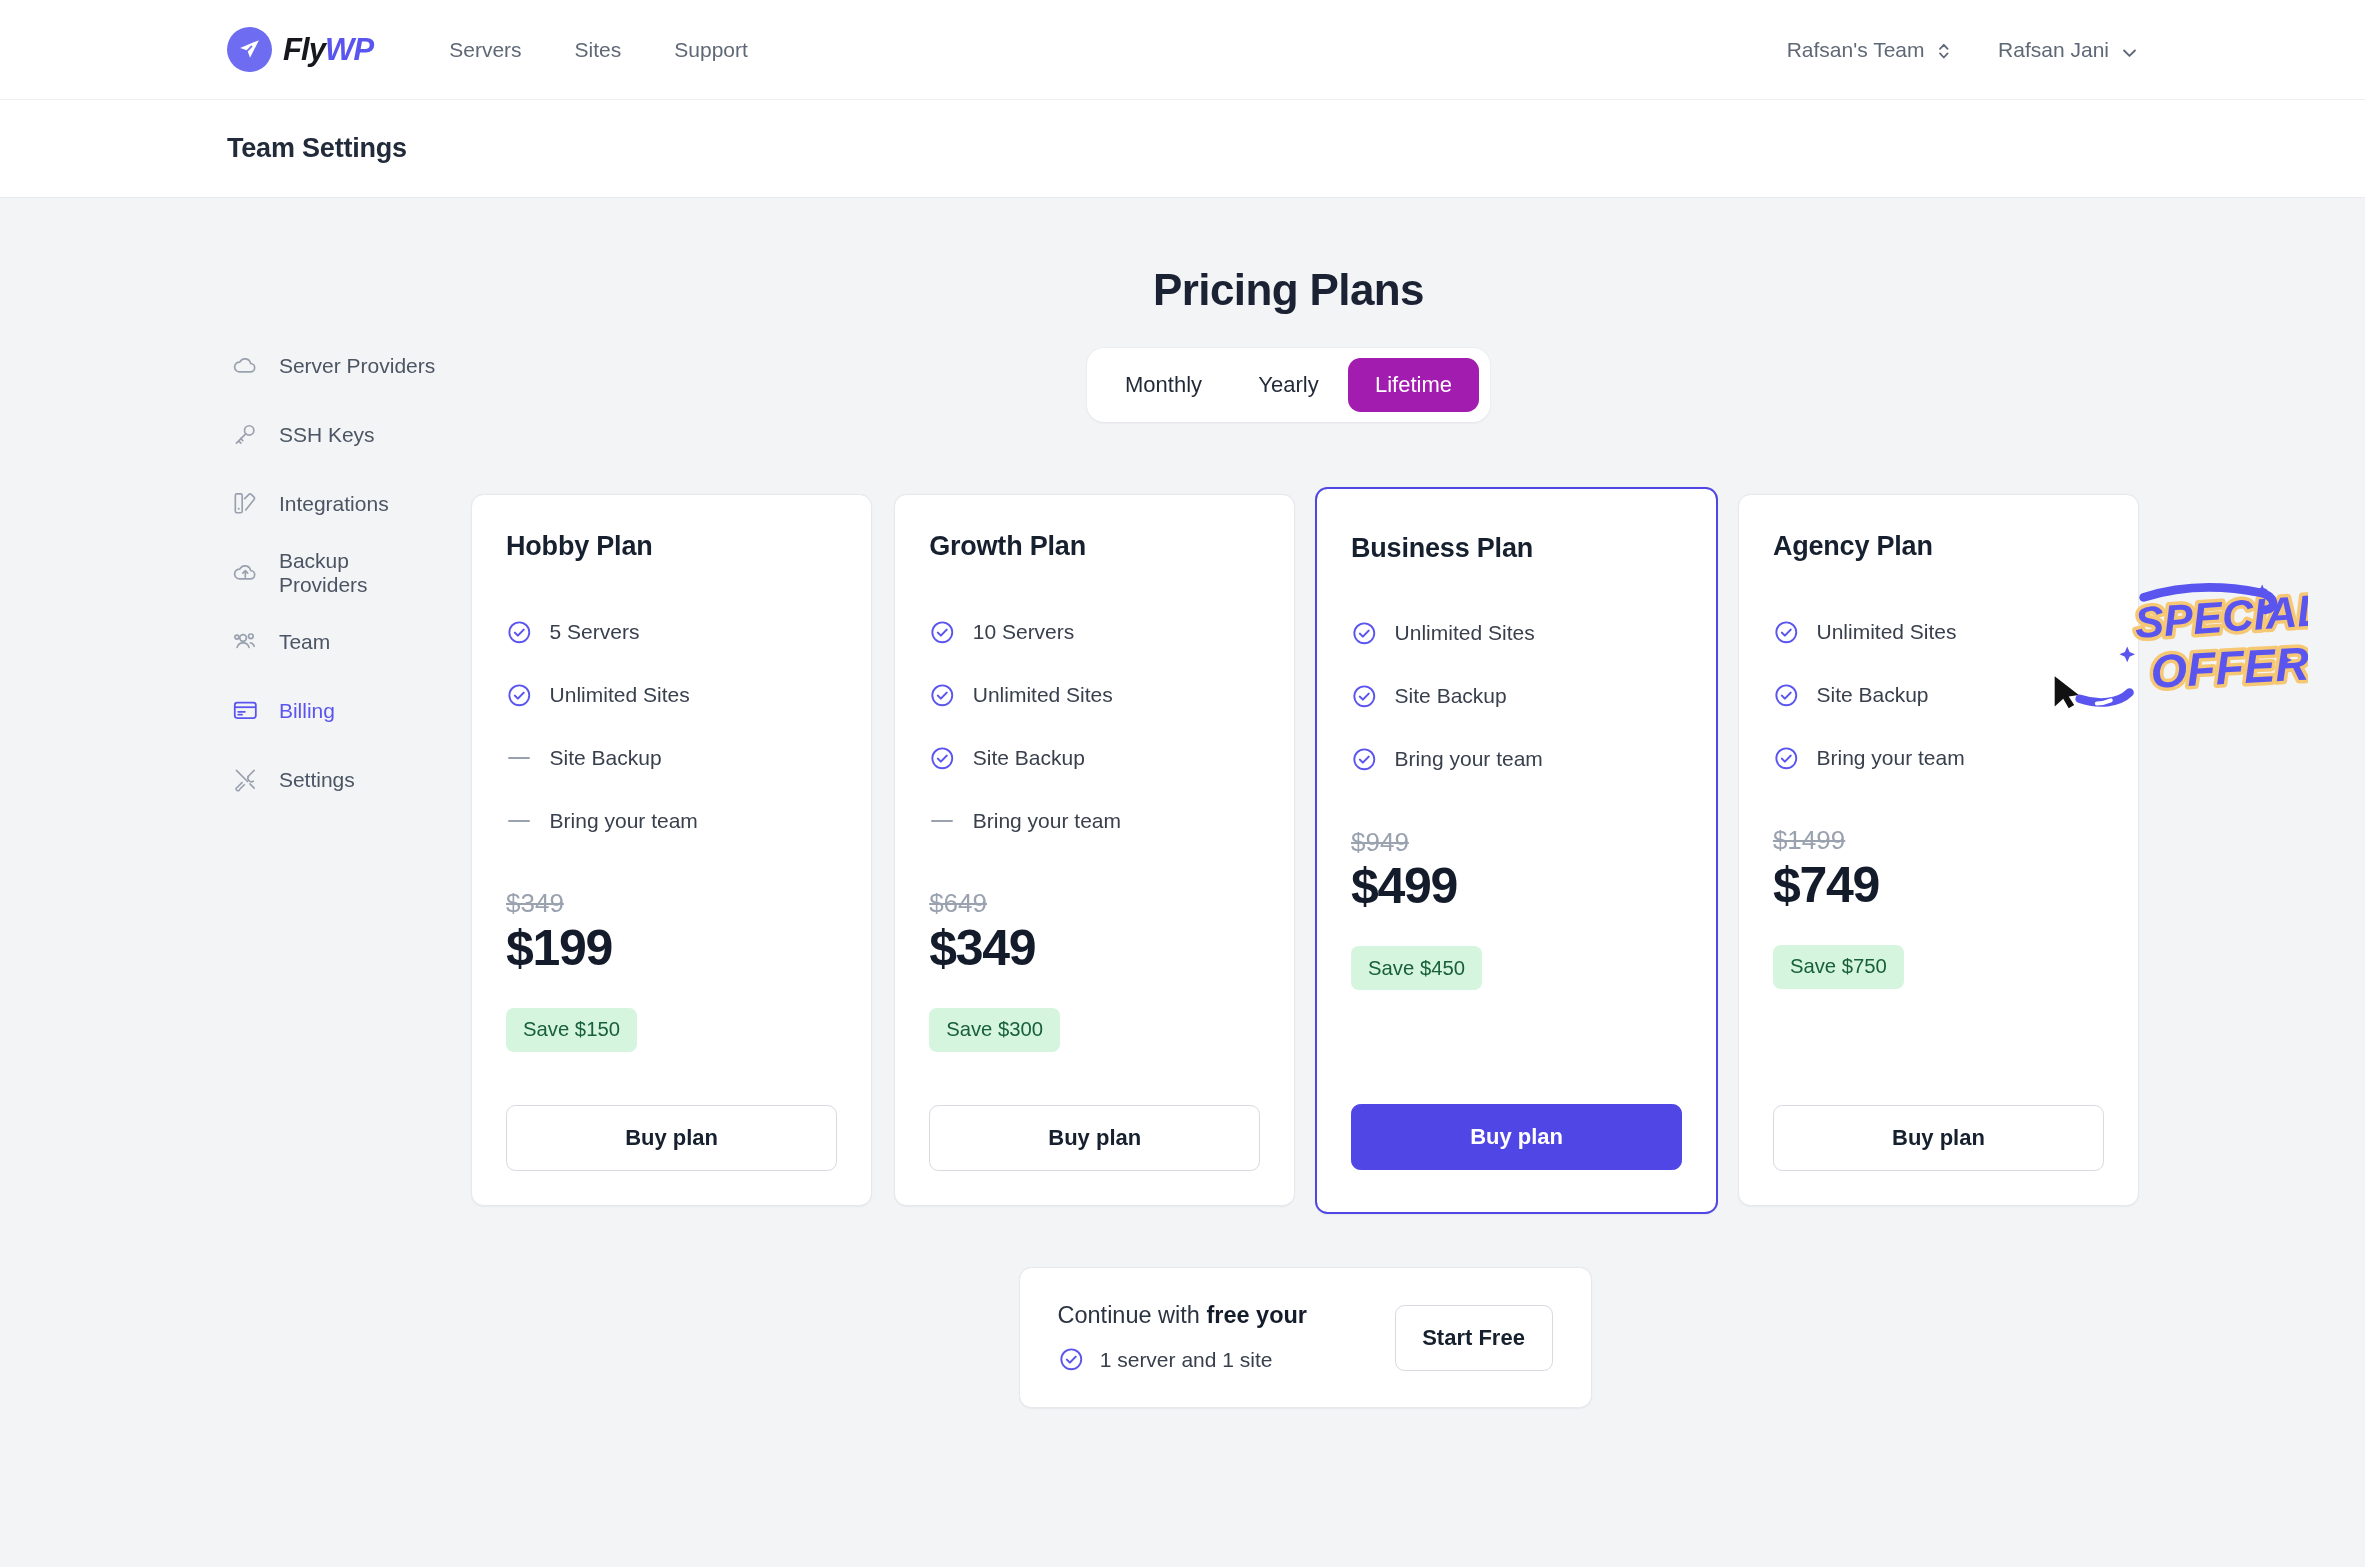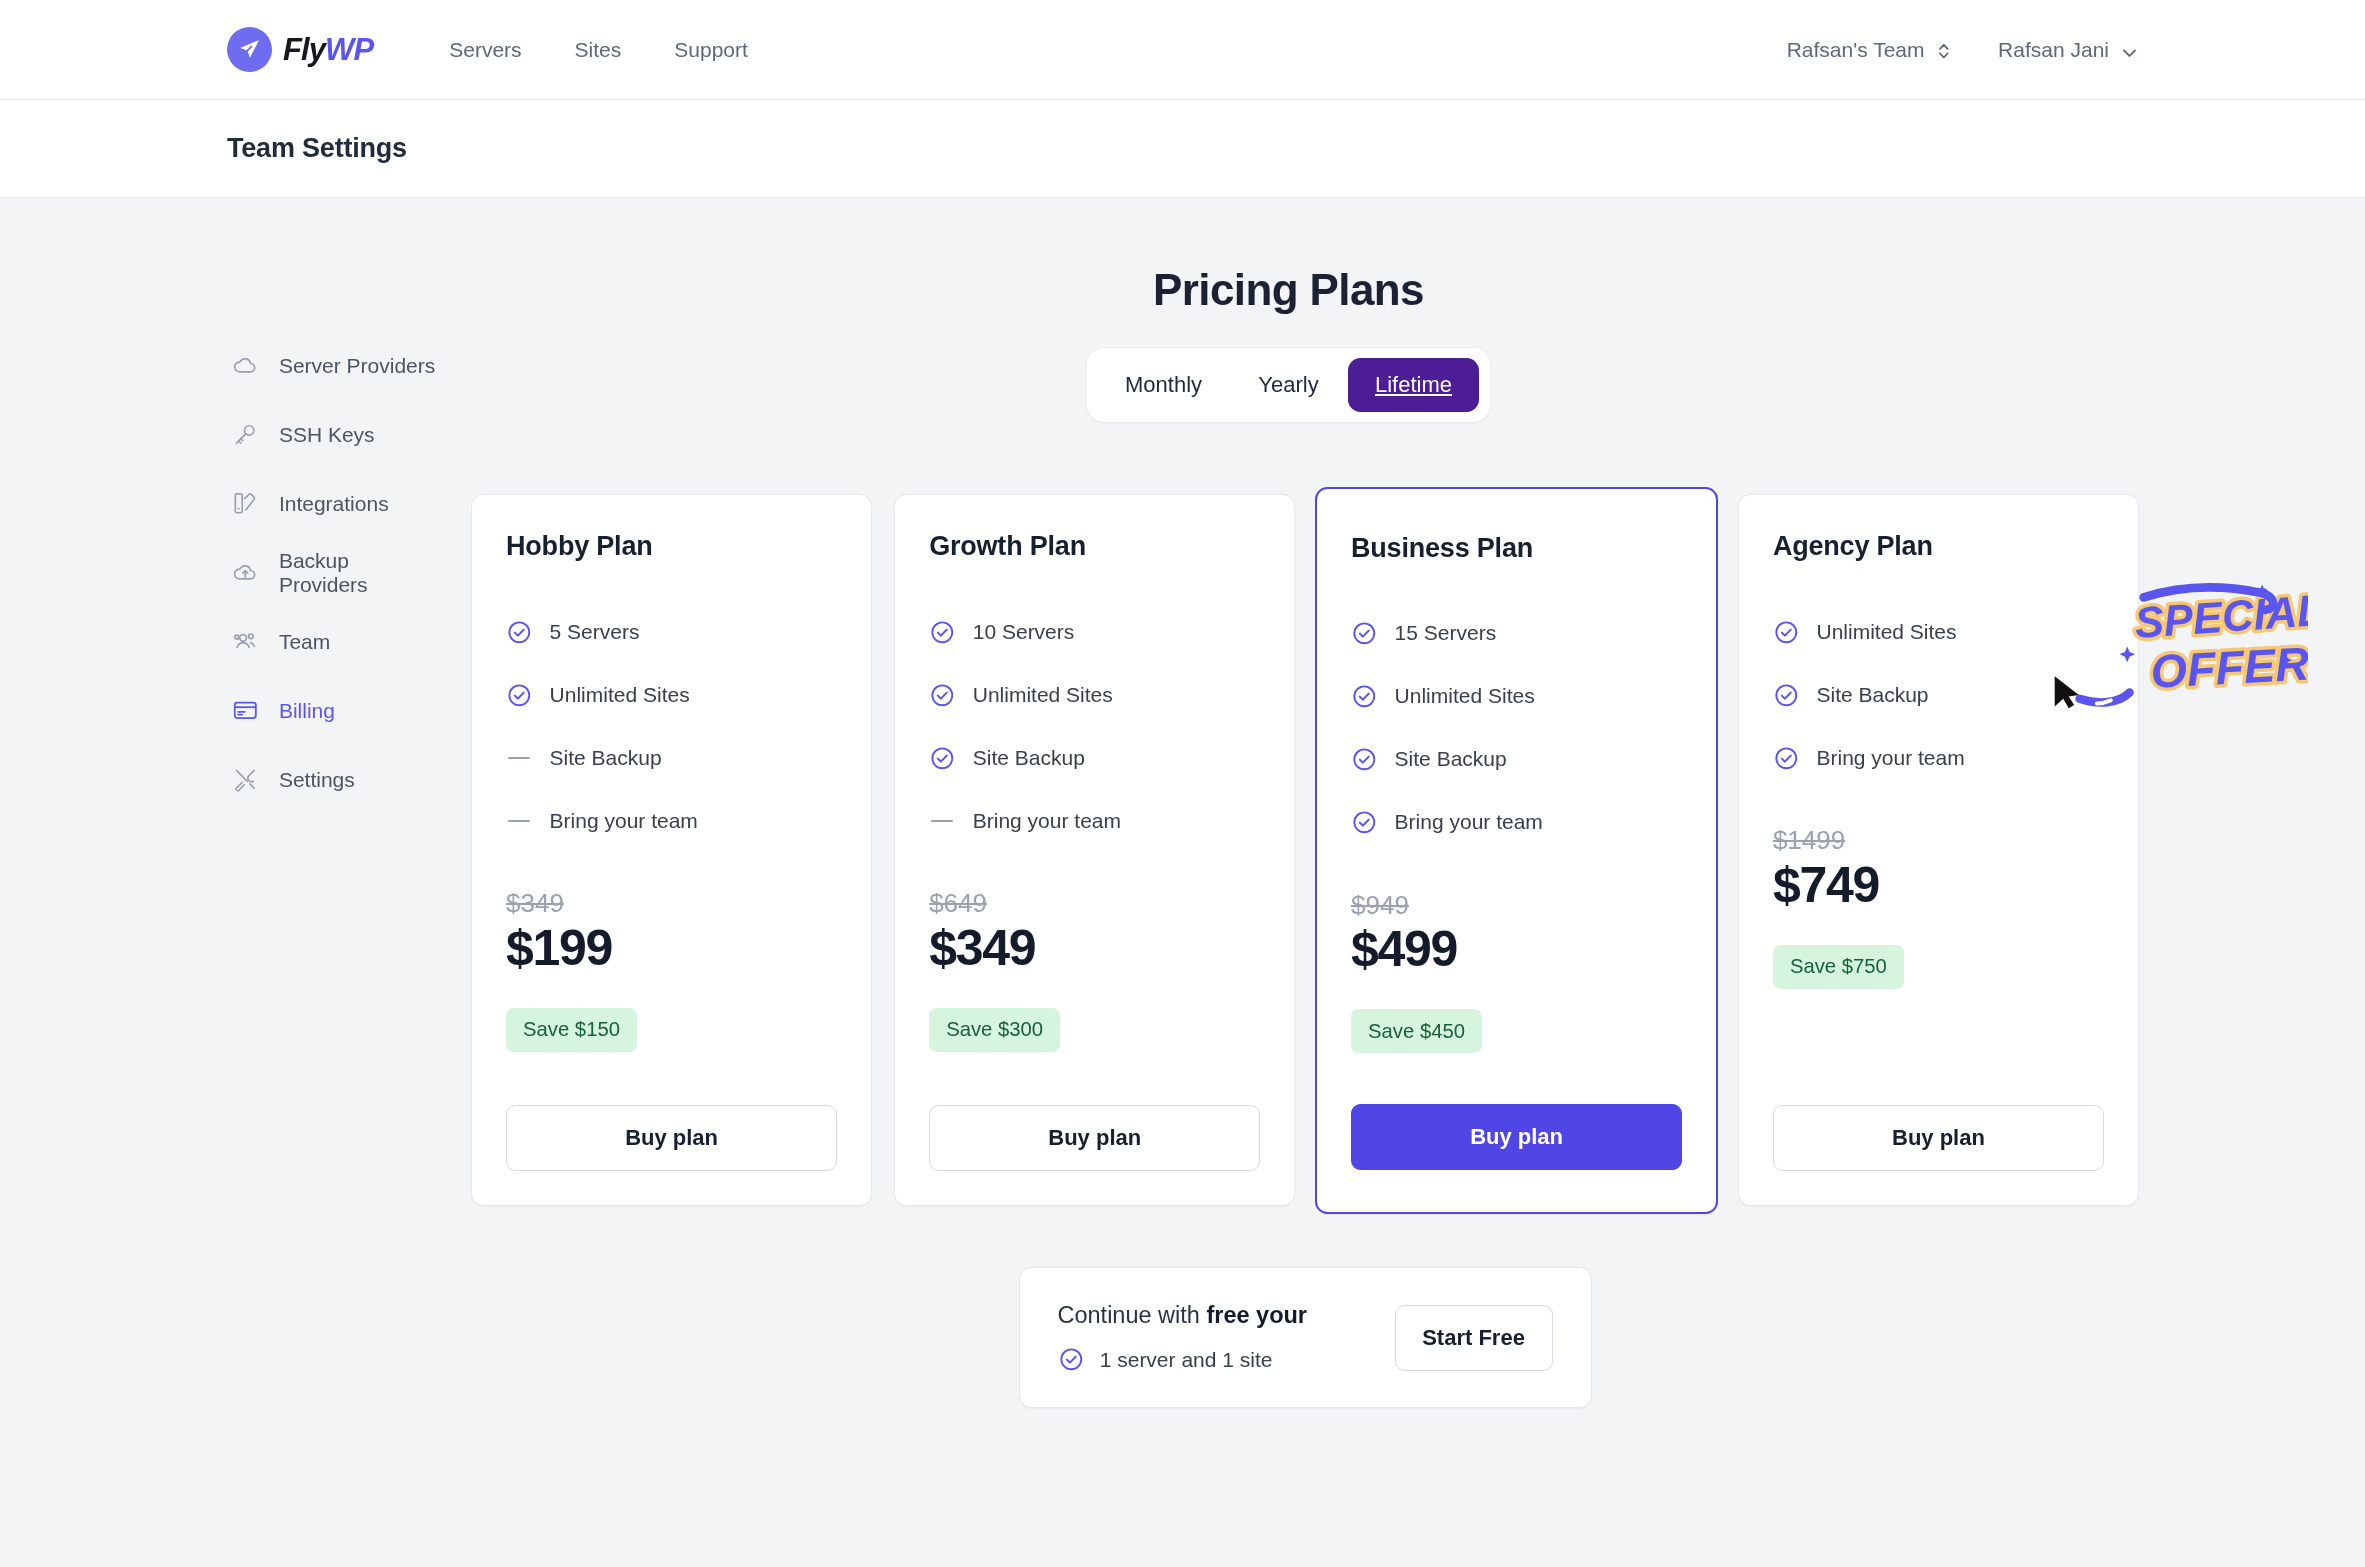--- a/index.html
+++ b/index.html
@@ -153,23 +153,22 @@
     background: transparent;
     font-family: inherit;
     font-size: 22px;
     color: #1f2937;
     padding: 14px 26.6px;
     border-radius: 12.5px;
     cursor: pointer;
     white-space: nowrap;
   }
   .toggle-btn.on {
-    background: #4c1d95;
+    background: #a21caf;
     color: #ffffff;
-    text-decoration: underline;
   }
 
   
   .offer-wrap {
     position: absolute;
     left: 1588px;
     top: 309px;
     width: 282px;
     height: 156px;
     pointer-events: none;
@@ -540,27 +539,20 @@
       </div>
 
       <div class="card featured">
         <div class="card-title">Business Plan</div>
         <div class="feat-list">
           <div class="feat">
             <svg class="mark" viewBox="0 0 24 24">
                 <circle cx="12" cy="12" r="9" fill="none" stroke="#5b55ef" stroke-width="1.7"></circle>
                 <path d="M8 12.3l2.7 2.7L16 9.6" fill="none" stroke="#5b55ef" stroke-width="1.9" stroke-linecap="round" stroke-linejoin="round"></path>
               </svg>
-            <span>15 Servers</span>
-          </div>
-          <div class="feat">
-            <svg class="mark" viewBox="0 0 24 24">
-                <circle cx="12" cy="12" r="9" fill="none" stroke="#5b55ef" stroke-width="1.7"></circle>
-                <path d="M8 12.3l2.7 2.7L16 9.6" fill="none" stroke="#5b55ef" stroke-width="1.9" stroke-linecap="round" stroke-linejoin="round"></path>
-              </svg>
             <span>Unlimited Sites</span>
           </div>
           <div class="feat">
             <svg class="mark" viewBox="0 0 24 24">
                 <circle cx="12" cy="12" r="9" fill="none" stroke="#5b55ef" stroke-width="1.7"></circle>
                 <path d="M8 12.3l2.7 2.7L16 9.6" fill="none" stroke="#5b55ef" stroke-width="1.9" stroke-linecap="round" stroke-linejoin="round"></path>
               </svg>
             <span>Site Backup</span>
           </div>
           <div class="feat">

